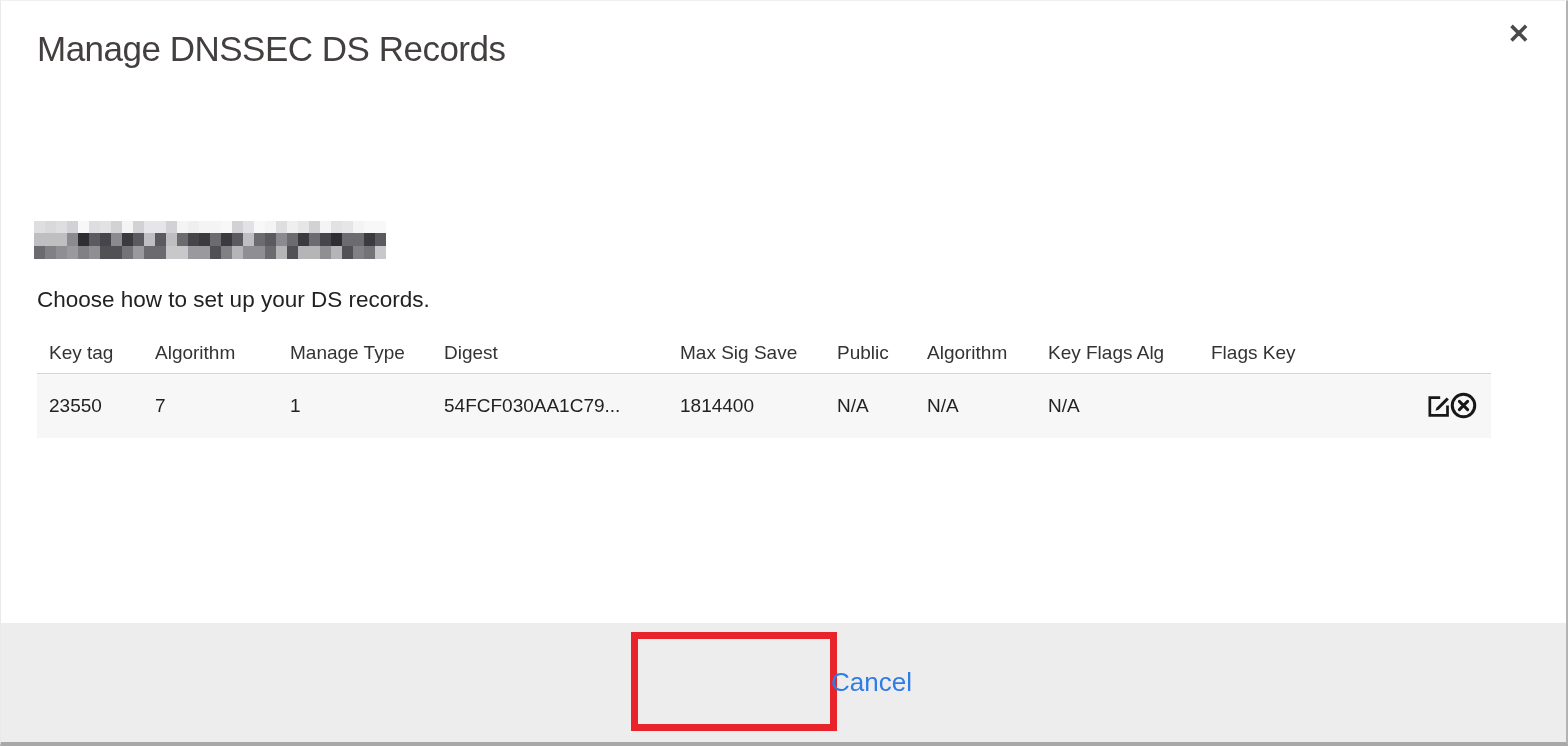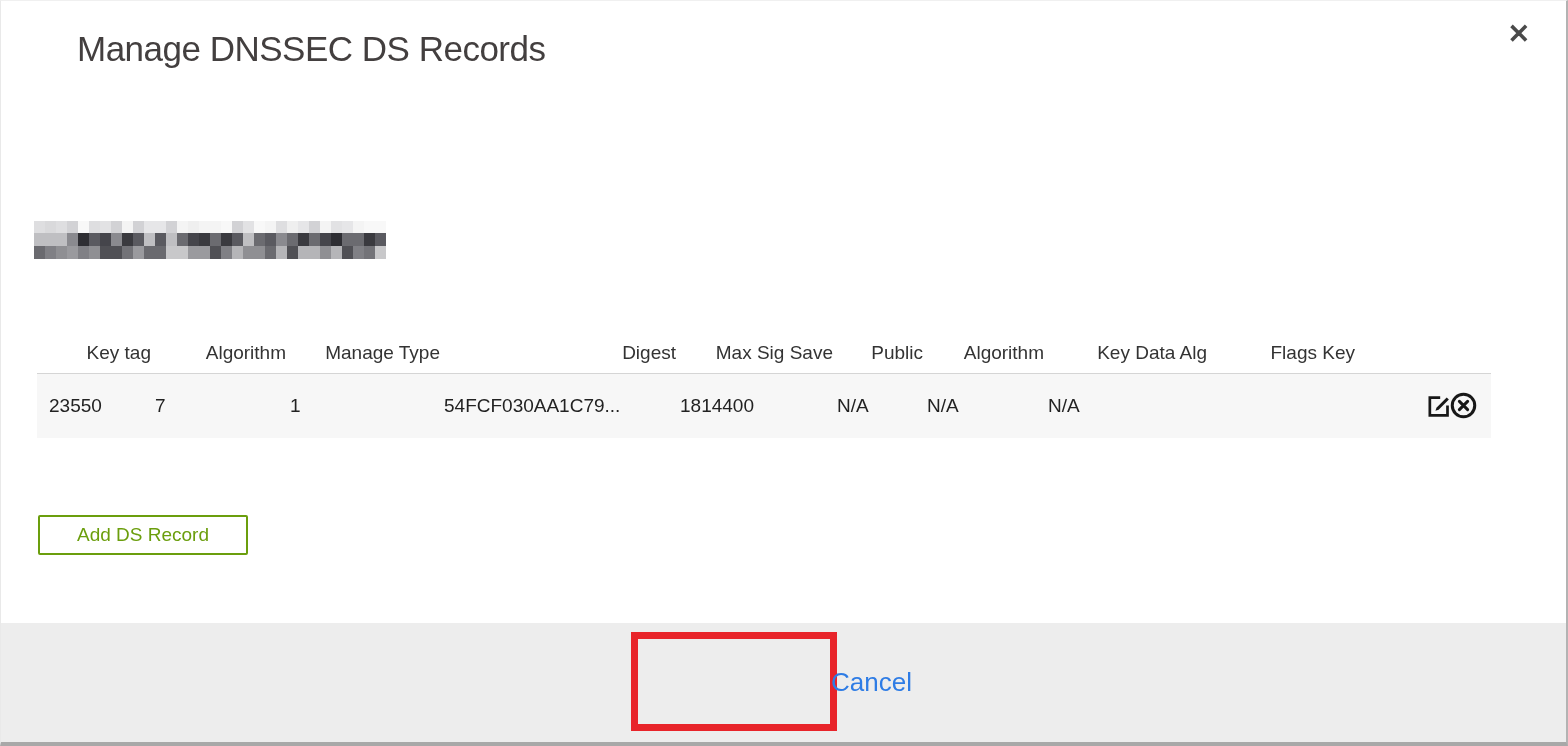--- a/index.html
+++ b/index.html
@@ -15,40 +15,40 @@
   }
   *{box-sizing:border-box;margin:0;padding:0;}
   html,body{background:#fff;}
   body{font-family:"Liberation Sans","DejaVu Sans",sans-serif;color:var(--text-dark);}
   .page{
     position:relative;width:1568px;height:746px;background:#fff;overflow:hidden;
     border-right:2px solid #b3b3b3;border-bottom:4px solid #a8a8a8;border-left:1px solid #e9e9e9;border-top:1px solid #f0f0f0;
   }
   .modal-title{
     position:absolute;left:36px;top:28px;
-    font-size:35px;font-weight:400;color:var(--title-gray);letter-spacing:-.5px;margin-left:40px;
+    font-size:35px;font-weight:400;color:var(--title-gray);letter-spacing:-.5px;
   }
   .close-btn{
     position:absolute;right:36px;top:20px;background:none;border:none;cursor:pointer;
     font-size:27px;font-weight:700;color:#4a4a4a;line-height:1;
   }
   .mosaic{
     position:absolute;left:33px;top:220px;width:352px;height:38px;
     display:grid;grid-template-columns:repeat(32,1fr);grid-template-rows:12px 13px 13px;
   }
   .mosaic span{display:block;width:100%;height:100%;}
   .instruction{
     position:absolute;left:36px;top:286px;font-size:22.5px;color:var(--text-dark);
   }
   .ds-table{
     position:absolute;left:36px;top:332px;width:1454px;
     border-collapse:collapse;table-layout:fixed;font-size:19px;color:var(--text-dark);
   }
   .ds-table th{
-    height:40px;text-align:right;vertical-align:middle;font-weight:400;color:#333;
+    height:40px;text-align:left;vertical-align:middle;font-weight:400;color:#333;
     border-bottom:1px solid var(--border-gray);padding:0 4px 0 0;white-space:nowrap;
   }
   .ds-table td{
     vertical-align:middle;padding:0 4px 0 0;white-space:nowrap;overflow:hidden;
   }
   .ds-table .row-normal td{height:65px;background:var(--row-alt-bg);}
   .ds-table .row-deleted td{height:60px;background:#fff;border-bottom:1px solid var(--border-gray);}
   .ds-table .row-deleted td.val{text-decoration:line-through;}
   .ds-table th:first-child,.ds-table td:first-child{padding-left:12px;}
   .cell-actions{text-align:right;padding-right:13px !important;}
@@ -179,20 +179,21 @@
       <span style="background: rgb(181, 181, 184);"></span>
       <span style="background: rgb(181, 181, 184);"></span>
       <span style="background: rgb(143, 143, 147);"></span>
       <span style="background: rgb(181, 181, 184);"></span>
       <span style="background: rgb(80, 80, 85);"></span>
       <span style="background: rgb(128, 128, 133);"></span>
       <span style="background: rgb(115, 115, 120);"></span>
       <span style="background: rgb(200, 200, 202);"></span>
     </div>
 
+  <p class="instruction">Choose how to set up your DS records.</p>
 
   <table class="ds-table">
     <colgroup>
       <col style="width:118px">
         <col style="width:135px">
         <col style="width:154px">
       <col style="width:236px">
         <col style="width:157px">
         <col style="width:90px">
       <col style="width:121px">
@@ -202,21 +203,21 @@
     </colgroup>
     <thead>
       <tr>
         <th>Key tag</th>
         <th>Algorithm</th>
         <th>Manage Type</th>
         <th>Digest</th>
         <th>Max Sig Save</th>
         <th>Public</th>
         <th>Algorithm</th>
-        <th>Key Data Alg</th>
+        <th>Key Flags Alg</th>
         <th>Flags Key</th>
         <th></th>
       </tr>
     </thead>
     <tbody>
       <tr class="row-normal">
         <td class="val">23550</td>
         <td class="val">7</td>
         <td class="val">1</td>
         <td class="val">54FCF030AA1C79...</td>
@@ -239,20 +240,19 @@
                 <circle cx="12" cy="12" r="9.3" fill="none" stroke="#181818" stroke-width="2.5"></circle>
                 <path d="M8.6 8.6l6.8 6.8M15.4 8.6l-6.8 6.8" stroke="#181818" stroke-width="2.5" stroke-linecap="round"></path>
               </svg>
             </span>
           </button>
         </td>
       </tr>
     </tbody>
   </table>
 
-  <button class="add-btn">Add DS Record</button>
 
   <div class="footer">
     <div class="annotation-rect"></div>
     <a class="cancel-link">Cancel</a>
   </div>
 
 </div>
 
 </body></html>

